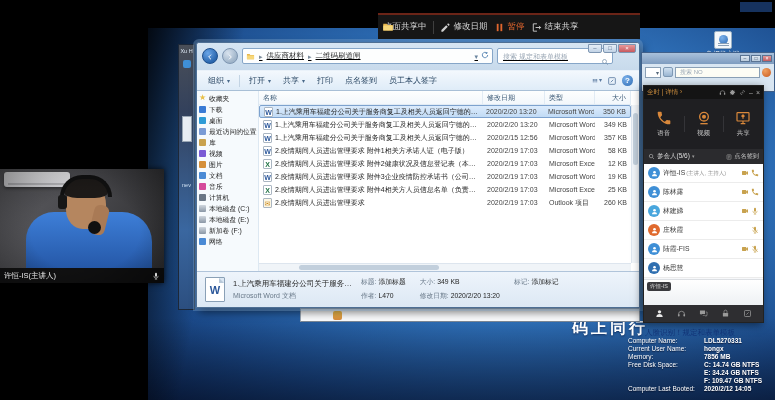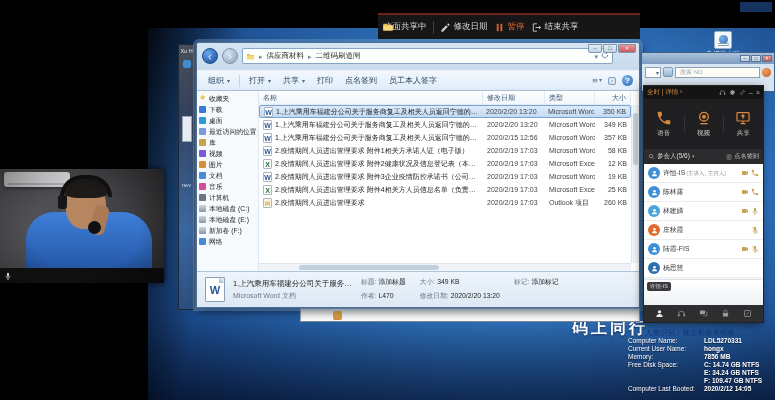--- a/index.html
+++ b/index.html
@@ -38,21 +38,21 @@
   
   .explorer{position:absolute;left:196px;top:42px;width:444px;height:266px;z-index:10;
     background:#f0f5fa;border:1px solid #4e6f94;border-radius:3px 3px 0 0;
     box-shadow:0 0 0 3px rgba(130,170,210,.35), 3px 4px 10px rgba(0,0,0,.55);}
   .ex-chrome{position:absolute;top:0;left:0;right:0;height:48px;
     background:linear-gradient(#d6e5f3,#bdd2e6);border-bottom:1px solid #a8bfd6;border-radius:3px 3px 0 0;}
   .cap-btns{position:absolute;top:1px;right:3px;display:flex;gap:1px;z-index:3;}
   .cap-btn{width:14px;height:9px;border:1px solid #7e96b2;border-radius:0 0 2px 2px;
     background:linear-gradient(#e6eef7,#c2d3e6);font-size:6px;line-height:6px;text-align:center;color:#44597a;}
   .cap-close{background:linear-gradient(#e89a9a,#c7595f);color:#fff;width:18px;}
-  .ex-row1{position:absolute;top:4px;left:5px;right:26px;height:18px;display:flex;align-items:center;gap:4px;}
+  .ex-row1{position:absolute;top:4px;left:5px;right:26px;height:18px;display:flex;align-items:center;gap:4px;text-decoration:underline;}
   .nav-circle{width:16px;height:16px;border-radius:50%;flex:0 0 auto;display:flex;align-items:center;justify-content:center;}
   .nav-back{background:radial-gradient(circle at 35% 30%, #6aa6e8, #2a66ad 70%);border:1px solid #1d4e8c;color:#fff;}
   .nav-fwd{background:radial-gradient(circle at 35% 30%, #d7e2ee, #9fb4c9 70%);border:1px solid #7e96b2;color:#fff;}
   .nav-circle svg{width:8px;height:8px;}
   .crumb{flex:1;height:16px;background:#fdfefe;border:1px solid #86a6c8;border-radius:2px;
     display:flex;align-items:center;gap:3px;padding:0 3px;font-size:7.5px;color:#2a2a2a;overflow:hidden;white-space:nowrap;}
   .crumb .c-ico{width:9px;height:9px;flex:0 0 auto;}
   .crumb .c-ico svg{width:100%;height:100%;}
   .crumb .sep::before{content:"▸";color:#7a8a9a;font-size:7px;margin:0 1px;}
   .crumb .c-tools{margin-left:auto;display:flex;align-items:center;gap:3px;color:#3a6ea5;}
@@ -312,20 +312,27 @@
           <span class="sep"></span>
           <span>供应商材料</span>
           <span class="sep"></span>
           <span>二维码刷道闸</span>
           <span class="c-tools">
             <span class="dd"></span>
             <span><svg viewBox="0 0 24 24" fill="none" stroke="currentColor" stroke-width="2.4">
                   <path d="M20 12a8 8 0 1 1-2.3-5.6M18 3v4h-4"></path>
                 </svg></span>
           </span>
+        </div>
+        <div class="ex-search">
+          <input placeholder="搜索 规定和表单模板" style="">
+          <span class="s-ico"><svg viewBox="0 0 24 24" fill="none" stroke="currentColor" stroke-width="2.2">
+                <circle cx="10.5" cy="10.5" r="6"></circle>
+                <path d="M15 15l5.5 5.5"></path>
+              </svg></span>
         </div>
       </div>
       <div class="ex-row2">
         <span class="tb-item dd">组织</span>
         <span class="tb-sep"></span>
         <span class="tb-item dd">打开</span>
         <span class="tb-item dd">共享</span>
         <span class="tb-item">打印</span>
         <span class="tb-item">点名签到</span>
         <span class="tb-item">员工本人签字</span>
@@ -848,20 +855,21 @@
     <div class="wc-torso"></div>
     <div class="wc-neck"></div>
     <div class="wc-head"></div>
     <div class="wc-hair"></div>
     <div class="wc-phone-band"></div>
     <div class="wc-ear"></div>
     <div class="wc-hand"></div>
     <div class="wc-watch"></div>
     <div class="wc-shadow"></div>
     <div class="wc-bar">
+      <span class="wc-name">许恒-IS(主讲人)</span>
       <span class="wc-mic">
           <svg viewBox="0 0 24 24" fill="currentColor">
             <rect x="9" y="2.5" width="6" height="11.5" rx="3"></rect>
             <path d="M5.5 11.5a6.5 6.5 0 0 0 13 0M12 18v3.5M8.5 21.5h7" fill="none" stroke="currentColor" stroke-width="1.8"></path>
           </svg>
         </span>
     </div>
   </div>
 
 </div>

